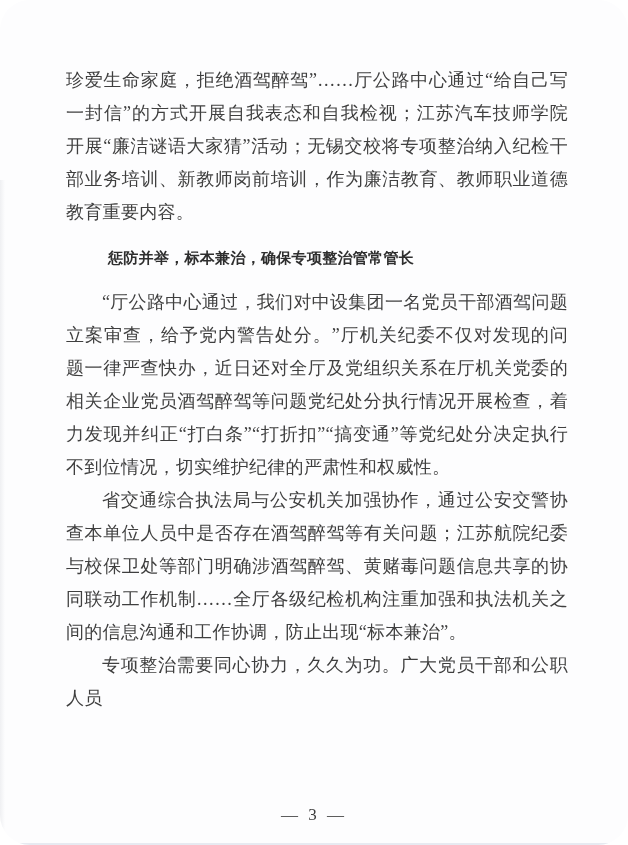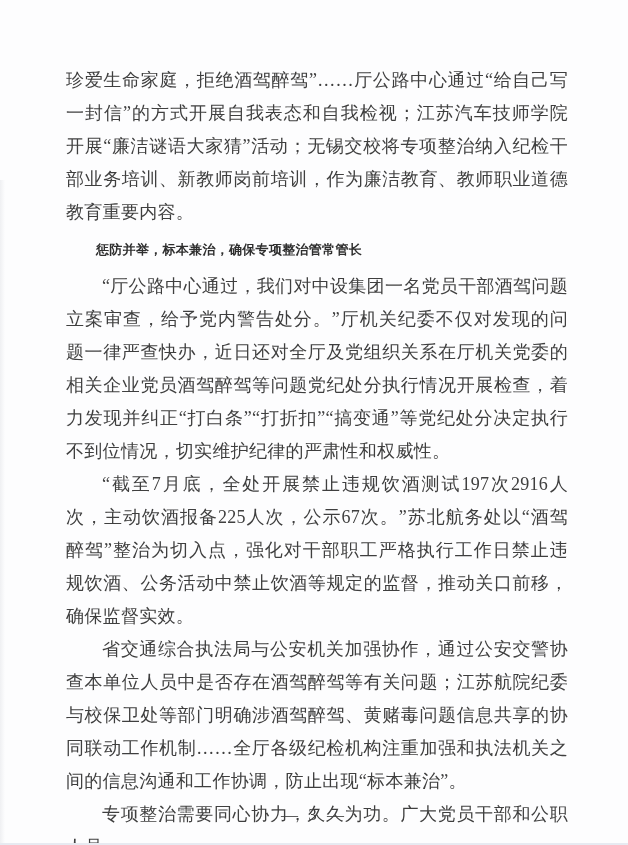--- a/index.html
+++ b/index.html
@@ -7,20 +7,21 @@
     padding: 0;
     background: #ffffff;
   }
   .page {
     position: relative;
     width: 628px;
     height: 845px;
     background: #fdfdfe;
     overflow: hidden;
     font-family: "Liberation Serif", "DejaVu Serif", serif;
+    border-radius: 30px;
   }
   
   .page::before {
     content: "";
     position: absolute;
     left: 0; top: 180px; bottom: 0;
     width: 5px;
     background: linear-gradient(to right, rgba(120,126,142,0.10), rgba(120,126,142,0));
     pointer-events: none;
   }
@@ -46,24 +47,24 @@
     color: var(--text-color, #3f3f3f);
     text-align: justify;
     text-justify: inter-character;
     letter-spacing: 0.3px;
     word-break: break-all;
   }
   .paragraph.indent {
     text-indent: 2em;
   }
   .heading {
-    margin: 4px;
+    margin: 12px;
     font-family: "Liberation Sans", "DejaVu Sans", sans-serif;
     font-weight: bold;
-    font-size: 13px;
+    font-size: 15px;
     line-height: 33px;
     color: var(--heading-color, #2e2e2e);
     text-indent: 2em;
     letter-spacing: 0.3px;
   }
   .page-number {
     position: absolute;
     left: 0;
     right: 0;
     bottom: 20px;
@@ -75,18 +76,17 @@
   }
 </style>
 </head>
 <body>
 
 <div class="page" style="background: rgb(253, 253, 254); --text-color: #3f3f3f; --heading-color: #2e2e2e;">
   <div class="content">
       <p class="paragraph">珍爱生命家庭，拒绝酒驾醉驾”……厅公路中心通过“给自己写一封信”的方式开展自我表态和自我检视；江苏汽车技师学院开展“廉洁谜语大家猜”活动；无锡交校将专项整治纳入纪检干部业务培训、新教师岗前培训，作为廉洁教育、教师职业道德教育重要内容。</p>
       <h2 class="heading indent">惩防并举，标本兼治，确保专项整治管常管长</h2>
       <p class="paragraph indent">“厅公路中心通过，我们对中设集团一名党员干部酒驾问题立案审查，给予党内警告处分。”厅机关纪委不仅对发现的问题一律严查快办，近日还对全厅及党组织关系在厅机关党委的相关企业党员酒驾醉驾等问题党纪处分执行情况开展检查，着力发现并纠正“打白条”“打折扣”“搞变通”等党纪处分决定执行不到位情况，切实维护纪律的严肃性和权威性。</p>
-      <p class="paragraph indent">“截至7月底，全处开展禁止违规饮酒测试197次2916人次，主动饮酒报备225人次，公示67次。”苏北航务处以“酒驾醉驾”整治为切入点，强化对干部职工严格执行工作日禁止违规饮酒、公务活动中禁止饮酒等规定的监督，推动关口前移，确保监督实效。</p>
       <p class="paragraph indent">省交通综合执法局与公安机关加强协作，通过公安交警协查本单位人员中是否存在酒驾醉驾等有关问题；江苏航院纪委与校保卫处等部门明确涉酒驾醉驾、黄赌毒问题信息共享的协同联动工作机制……全厅各级纪检机构注重加强和执法机关之间的信息沟通和工作协调，防止出现“标本兼治”。</p>
       <p class="paragraph indent">专项整治需要同心协力，久久为功。广大党员干部和公职人员</p>
     </div>
   <div class="page-number">— 3 —</div>
 </div>
 
 </body></html>

